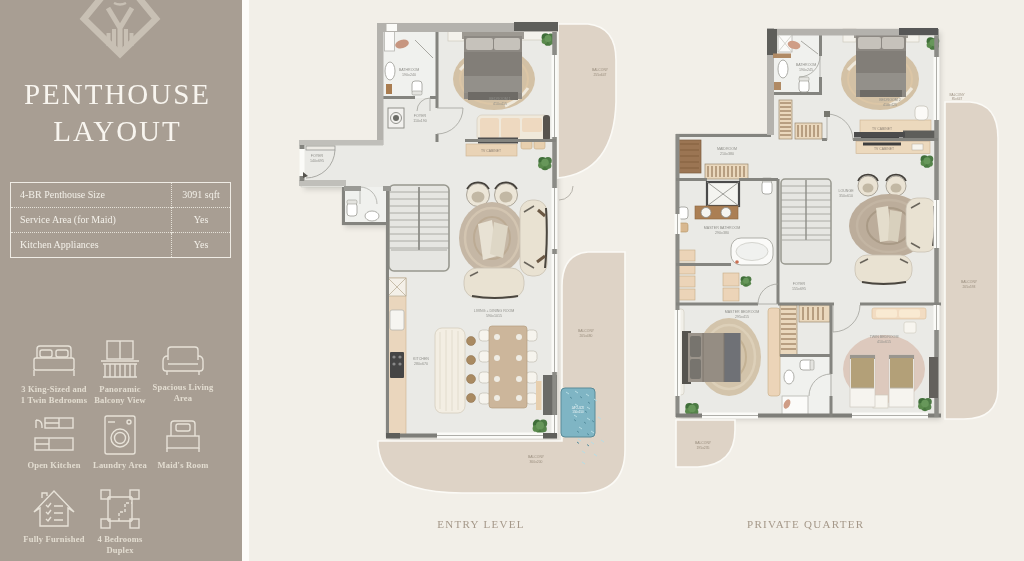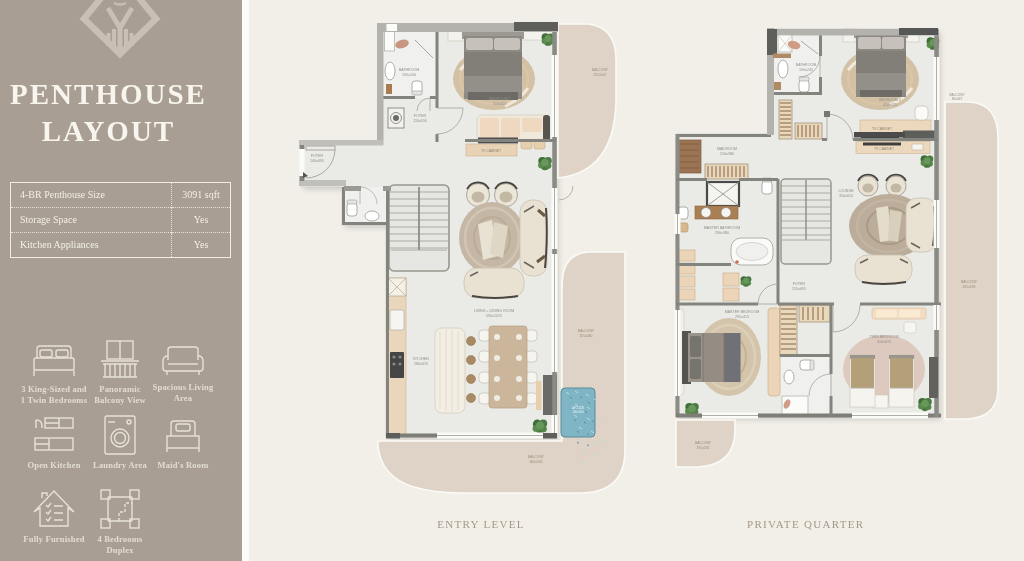--- a/index.html
+++ b/index.html
@@ -1,19 +1,19 @@
 <!DOCTYPE html>
 <html><head>
 <meta charset="utf-8">
 <style>
   html,body{margin:0;padding:0;}
   body{width:1024px;height:561px;position:relative;background:#f2efe8;font-family:"Liberation Serif",serif;overflow:hidden;}
   .sidebar{position:absolute;left:0;top:0;width:242px;height:561px;background:#a89e93;}
   .divider{position:absolute;left:242px;top:0;width:7px;height:561px;background:#fdfcf9;}
-  .title{position:absolute;left:8px;top:76px;width:201px;text-align:center;color:#f8f5ef;font-size:29px;letter-spacing:2px;line-height:37px;font-weight:700;}
+  .title{position:absolute;left:17px;top:76px;width:201px;text-align:center;color:#f8f5ef;font-size:29px;letter-spacing:2px;line-height:37px;font-weight:400;}
   .spec{position:absolute;left:10px;top:182px;width:221px;border:1px solid #efece5;border-collapse:collapse;color:#f3f0e9;font-size:10px;}
   .spec td{border-top:1px dotted #e6e2d9;padding:0;height:23.9px;}
   .spec td.l{padding-left:9px;}
   .spec td.r{border-left:1px dotted #e6e2d9;text-align:center;width:58px;}
   .spec tr:first-child td{border-top:none;}
   .icons{position:absolute;left:0;top:330px;width:242px;color:#e3ddd1;font-size:8.5px;text-align:center;}
   .icell{position:absolute;width:74px;}
   .icell svg{display:block;margin:0 auto 4px auto;}
   .icell .lab{line-height:10.5px;letter-spacing:0.2px;font-weight:bold;}
   .caption{position:absolute;top:518px;color:#a59889;font-size:11px;letter-spacing:1.3px;font-weight:400;}
@@ -37,21 +37,21 @@
 
 <div class="title">PENTHOUSE<br>LAYOUT</div>
 
 <table class="spec">
   <tbody>
       <tr>
         <td class="l">4-BR Penthouse Size</td>
         <td class="r">3091 sqft</td>
       </tr>
   <tr>
-        <td class="l">Storage Space</td>
+        <td class="l">Service Area (for Maid)</td>
         <td class="r">Yes</td>
       </tr>
   <tr>
         <td class="l">Kitchen Appliances</td>
         <td class="r">Yes</td>
       </tr>
 </tbody>
   </table>
 
 <div class="icons">

